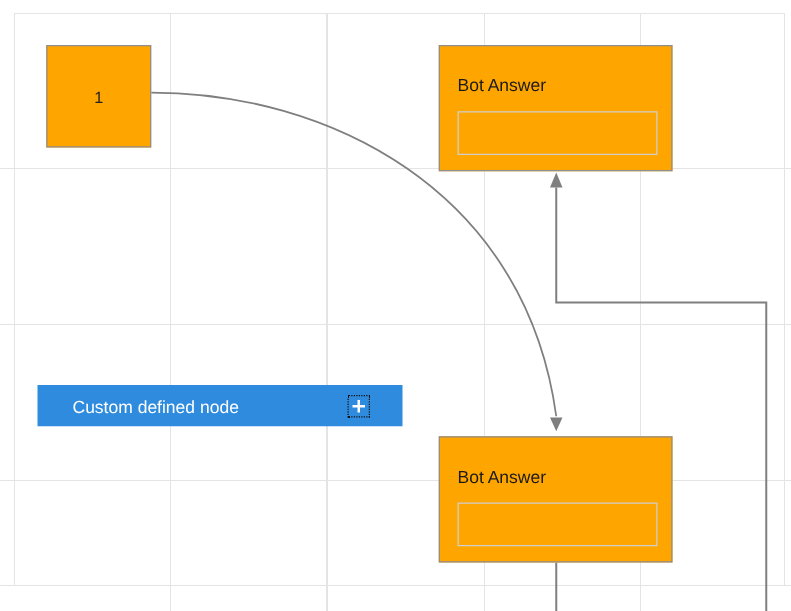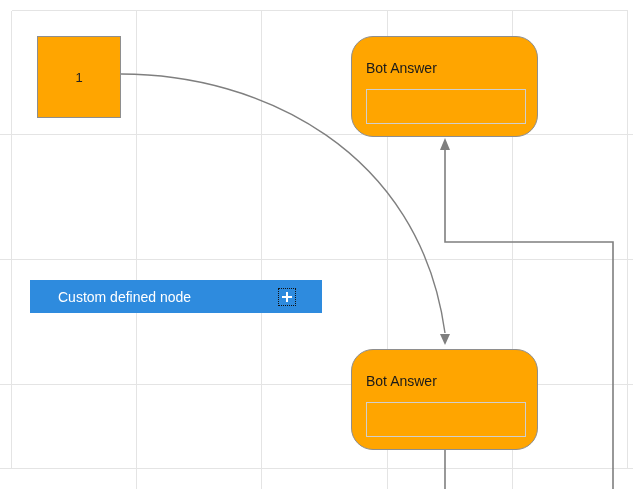--- a/index.html
+++ b/index.html
@@ -48,21 +48,20 @@
   }
   .node-start-label {
     font-size: 13px;
     color: #222222;
     line-height: 1;
   }
   .node-bot {
     left: 351px;
     width: 187px;
     height: 101px;
-    border-radius: 22px;
   }
   .node-bot-top { top: 36px; }
   .node-bot-bottom { top: 349px; }
   .node-title {
     position: absolute;
     left: 14px;
     top: 24px;
     font-size: 14px;
     color: #1a1a1a;
     line-height: 1;
@@ -75,21 +74,21 @@
     width: 160px;
     height: 35px;
     box-sizing: border-box;
     border: 1px solid #cfcfcf;
     background: transparent;
   }
   
   .custom-bar {
     position: absolute;
     left: 30px;
-    top: 280px;
+    top: 308px;
     width: 292px;
     height: 33px;
     background: #2E8BDE;
     display: flex;
     align-items: center;
     box-sizing: border-box;
   }
   .custom-bar-label {
     color: #ffffff;
     font-size: 14px;

